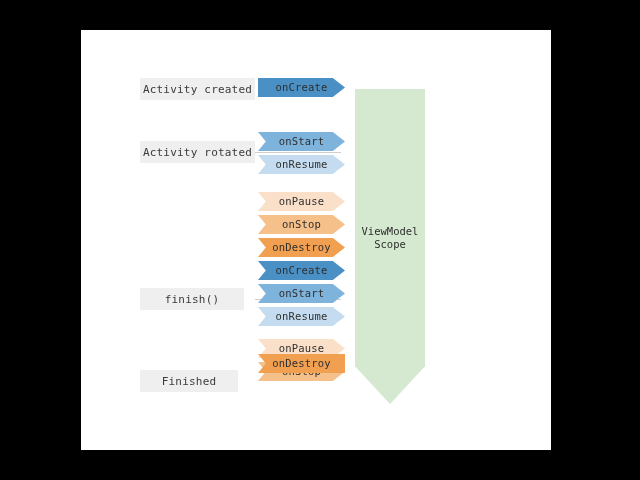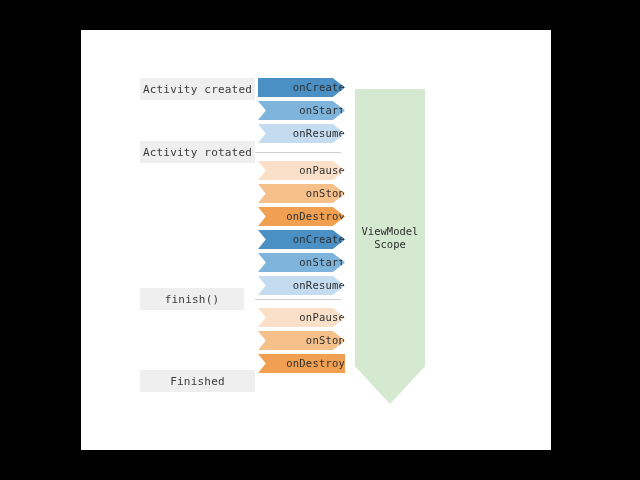--- a/index.html
+++ b/index.html
@@ -49,30 +49,31 @@
     position: absolute;
     height: 1px;
     background: #cfcfcf;
   }
 
   
   .chev {
     position: absolute;
     display: flex;
     align-items: center;
-    justify-content: flex-end;
+    justify-content: center;
     font-size: 10.5px;
     line-height: 1;
     color: #2e2e2e;
     white-space: nowrap;
     letter-spacing: 0.2px;
   }
   
   .chev.both {
     clip-path: polygon(0 0, 86% 0, 100% 50%, 86% 100%, 0 100%, 9% 50%);
+    margin-top: 31px;
   }
   
   .chev.head {
     clip-path: polygon(0 0, 86% 0, 100% 50%, 86% 100%, 0 100%);
   }
   
   .chev.tail {
     clip-path: polygon(0 0, 100% 0, 100% 100%, 0 100%, 9% 50%);
   }
 
@@ -115,21 +116,21 @@
     <div class="state-label" style="left:59px; top:48px; width:115px; height:22px;">
       <span>Activity created</span>
     </div>
     <div class="connector" style="left:174px; top:122px; width:86px;"></div>
 
     <div class="state-label" style="left:59px; top:258px; width:104px; height:22px;">
       <span>finish()</span>
     </div>
     <div class="connector" style="left:174px; top:269px; width:86px;"></div>
 
-    <div class="state-label" style="left:59px; top:340px; width:115px; height:22px;">
+    <div class="state-label" style="left:59px; top:340px; width:98px; height:22px;">
       <span>Finished</span>
     </div>
 
     <div class="chev head" style="left:177px; top:48px; width:87px; height:19px; background:#4a90c4;">
       <span>onCreate</span>
     </div>
     <div class="chev both" style="left:177px; top:71px; width:87px; height:19px; background:#7eb3dc;">
       <span>onStart</span>
     </div>
     <div class="chev both" style="left:177px; top:94px; width:87px; height:19px; background:#c5dcf0;">

